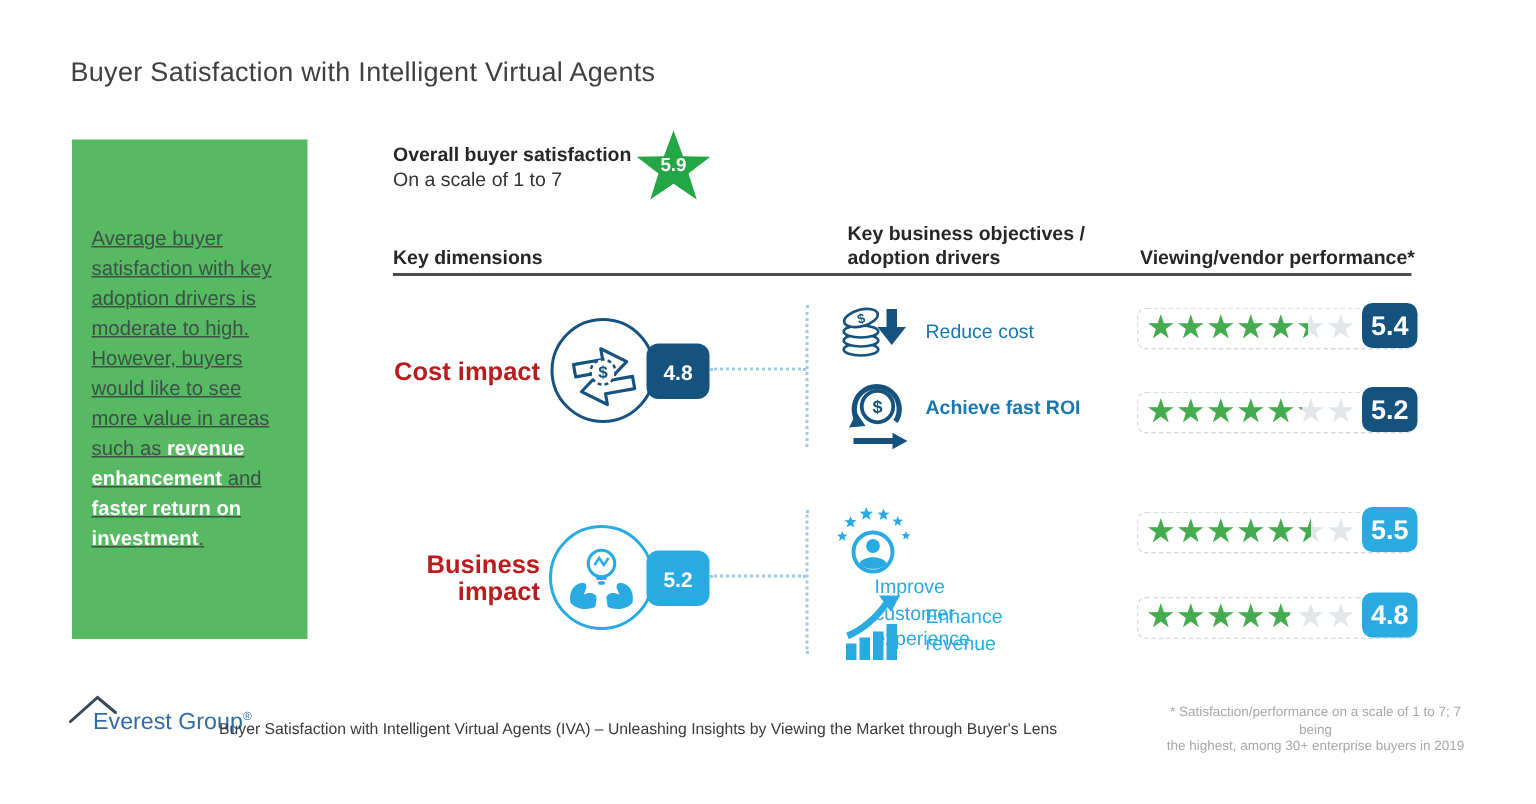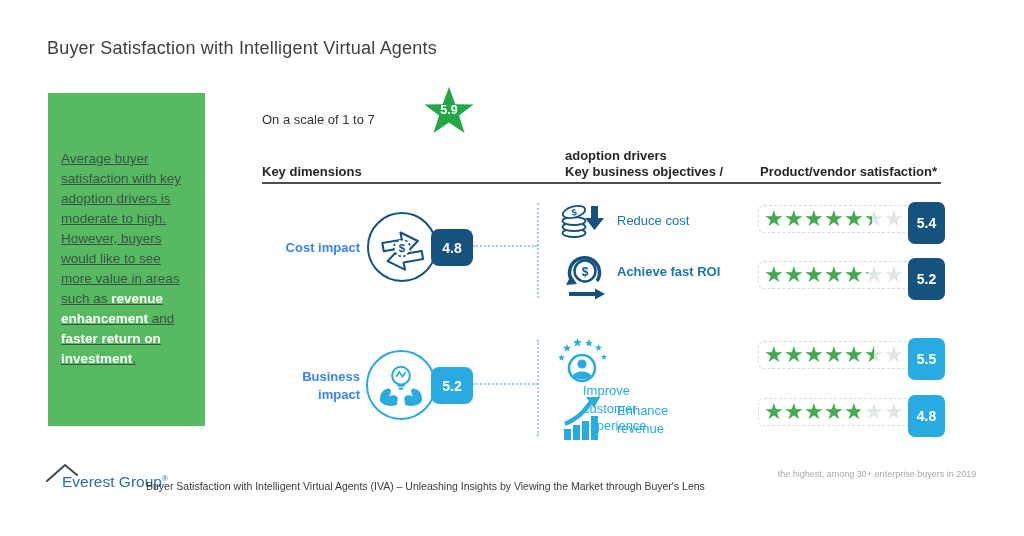--- a/index.html
+++ b/index.html
@@ -20,21 +20,21 @@
   .overall-star{left:423px;top:86px;}
 
   
   .col-head{font-size:13px;font-weight:bold;color:#262626;line-height:15.5px;}
   .head-dim{left:262px;top:164px;}
   .head-obj{left:565px;top:148px;}
   .head-perf{left:760px;top:164px;}
   .head-rule{left:262px;top:182px;width:679px;height:0;border-top:2px solid #4d4d4d;}
 
   
-  .dim-label{width:100px;left:260px;text-align:right;font-size:13px;font-weight:bold;color:#3b82f6;line-height:18px;}
+  .dim-label{width:100px;left:260px;text-align:right;font-size:17px;font-weight:bold;color:#b91c1c;line-height:18px;}
   .dim-circle{width:70px;height:70px;border-radius:50%;background:#fff;box-sizing:border-box;
               display:flex;align-items:center;justify-content:center;z-index:1;}
   .dim-circle.dark{border:2.5px solid #15537E;}
   .dim-circle.light{border:2.5px solid #29ABE2;}
   .dim-badge{width:42px;height:37px;border-radius:8px;color:#fff;font-size:14px;font-weight:bold;
              display:flex;align-items:center;justify-content:center;z-index:2;}
   .dim-badge[data-theme="dark"]{background:#15537E;}
   .dim-badge[data-theme="light"]{background:#29ABE2;}
 
   
@@ -47,56 +47,57 @@
   .obj-label.light{color:#29ABE2;}
 
   
   .perf-row{left:758px;width:185px;height:28px;}
   .pill{position:absolute;left:0;top:0;right:0;bottom:0;background:#fff;border:1px dashed #D7DCE0;border-radius:6px;}
   .stars{position:absolute;left:6px;top:0;height:28px;line-height:27px;white-space:nowrap;}
   .star{position:relative;display:inline-block;width:20px;height:28px;font-size:22px;
         font-family:"DejaVu Sans",sans-serif;color:#E2E6E8;}
   .star .star-bg{position:absolute;left:0;top:0;}
   .star .star-fill{position:absolute;left:0;top:0;overflow:hidden;color:#44AC4E;white-space:nowrap;}
-  .score-badge{position:absolute;right:-2px;top:-3px;width:37px;height:42px;border-radius:7px;
-               color:#fff;font-size:14px;font-weight:bold;display:flex;align-items:center;justify-content:center;z-index:2;}
+  .score-badge{position:absolute;right:-2px;top:-3px;width:37px;height:30px;border-radius:7px;
+               color:#fff;font-size:18px;font-weight:bold;display:flex;align-items:center;justify-content:center;z-index:2;}
   .score-badge[data-theme="dark"]{background:#15537E;}
   .score-badge[data-theme="light"]{background:#29ABE2;}
 
   
   .logo-mountain{left:46px;top:462px;}
   .logo-text{left:62px;top:473px;font-size:15.5px;color:#2E6DA8;}
   .logo-reg{font-size:8px;vertical-align:6px;}
   .citation{left:146px;top:480px;font-size:10.5px;color:#3a3a3a;}
   .footnote{left:768px;top:469px;width:218px;text-align:center;font-size:9px;line-height:11.5px;color:#A8A8A8;}
 </style>
 </head>
 <body>
 
 <div class="canvas">
 
   <div class="abs page-title">Buyer Satisfaction with Intelligent Virtual Agents</div>
 
   <div class="abs sidebar"></div>
   <div class="abs sidebar-text"><span>Average buyer satisfaction with key adoption drivers is moderate to high. However, buyers would like to see more value in areas such as </span><span class="hl">revenue enhancement</span><span> and </span><span class="hl">faster return on investment</span><span>.</span></div>
 
+  <div class="abs overall-label">Overall buyer satisfaction</div>
   <div class="abs overall-sub">On a scale of 1 to 7</div>
   <div class="abs overall-star">
     <svg width="52" height="50" viewBox="0 0 52 50">
       <polygon points="26,1 32.4,18.2 50.6,18.5 36,29.6 41.5,47 26,36.5 10.5,47 16,29.6 1.4,18.5 19.6,18.2" fill="#23A744"></polygon>
       <text x="26" y="28" text-anchor="middle" font-family="Liberation Sans, sans-serif" font-size="12.5" font-weight="bold" fill="#ffffff">5.9</text>
     </svg>
   </div>
 
   <div class="abs col-head head-dim">Key dimensions</div>
   <div class="abs col-head head-obj">
+    <div>Key business objectives /</div>
     <div>adoption drivers</div>
-    <div>Key business objectives /</div>
-  </div>
-  <div class="abs col-head head-perf">Product/vendor satisfaction*</div>
+  </div>
+  <div class="abs col-head head-perf">Viewing/vendor performance*</div>
   <div class="abs head-rule"></div>
 
   <div class="abs dim-label" style="top:239px;">Cost impact</div>
   <div class="abs dim-circle dark" style="left:367px;top:212px;">
     <svg width="54" height="54" viewBox="0 0 52 52">
       <g transform="rotate(-10 26 26)" stroke="#15537E" stroke-width="2" fill="#ffffff" stroke-linejoin="round">
         <path d="M8 19 H27 V12 L42 23 27 34 V27 H8 Z"></path>
         <path d="M44 33 H25 V26 L10 37 25 48 V41 H44 Z"></path>
       </g>
       <circle cx="26" cy="27" r="8" fill="#ffffff" stroke="#15537E" stroke-width="1.6" stroke-dasharray="2.5,2"></circle>
@@ -201,16 +202,17 @@
   </div>
 
   <div class="abs logo-mountain">
     <svg width="40" height="20" viewBox="0 0 40 20">
       <path d="M1 19 L19 3 L31 13" fill="none" stroke="#3A4A58" stroke-width="2" stroke-linecap="round"></path>
     </svg>
   </div>
   <div class="abs logo-text"><span>Everest Group</span><span class="logo-reg">®</span></div>
   <div class="abs citation">Buyer Satisfaction with Intelligent Virtual Agents (IVA) – Unleashing Insights by Viewing the Market through Buyer's Lens</div>
   <div class="abs footnote">
+    <div>* Satisfaction/performance on a scale of 1 to 7; 7 being</div>
     <div>the highest, among 30+ enterprise buyers in 2019</div>
   </div>
 
 </div>
 
 </body></html>

